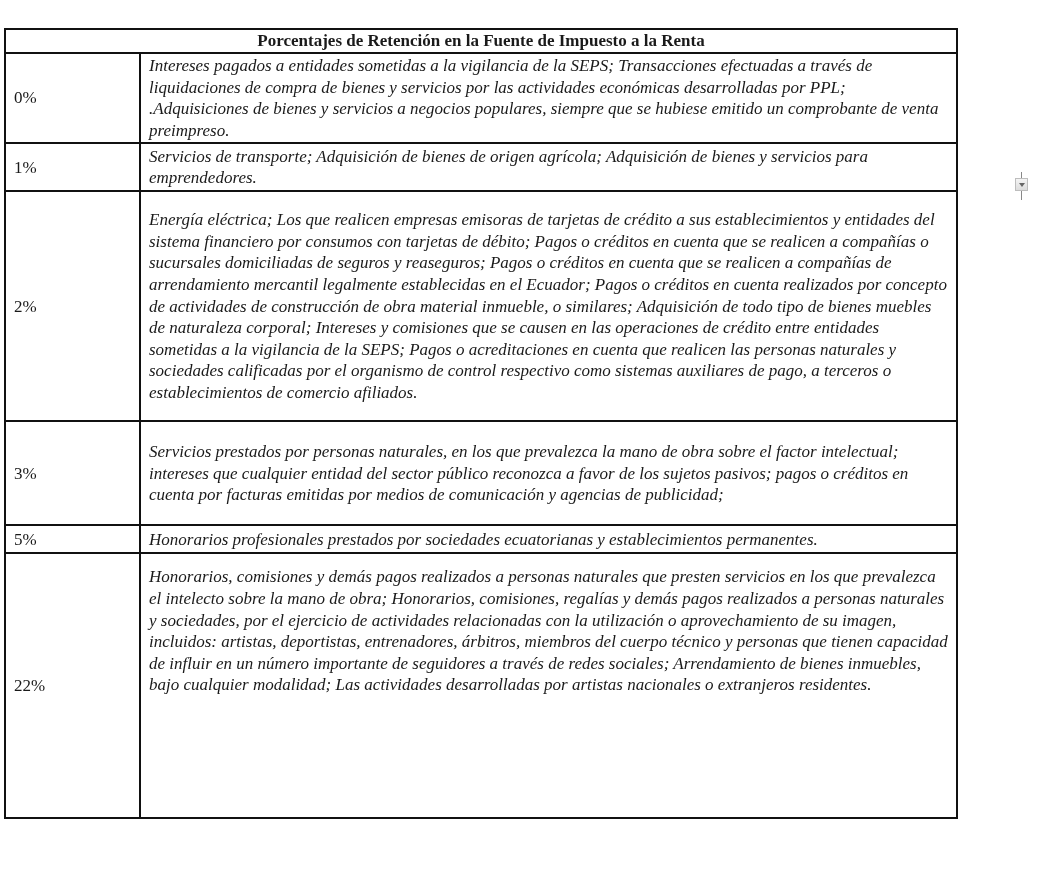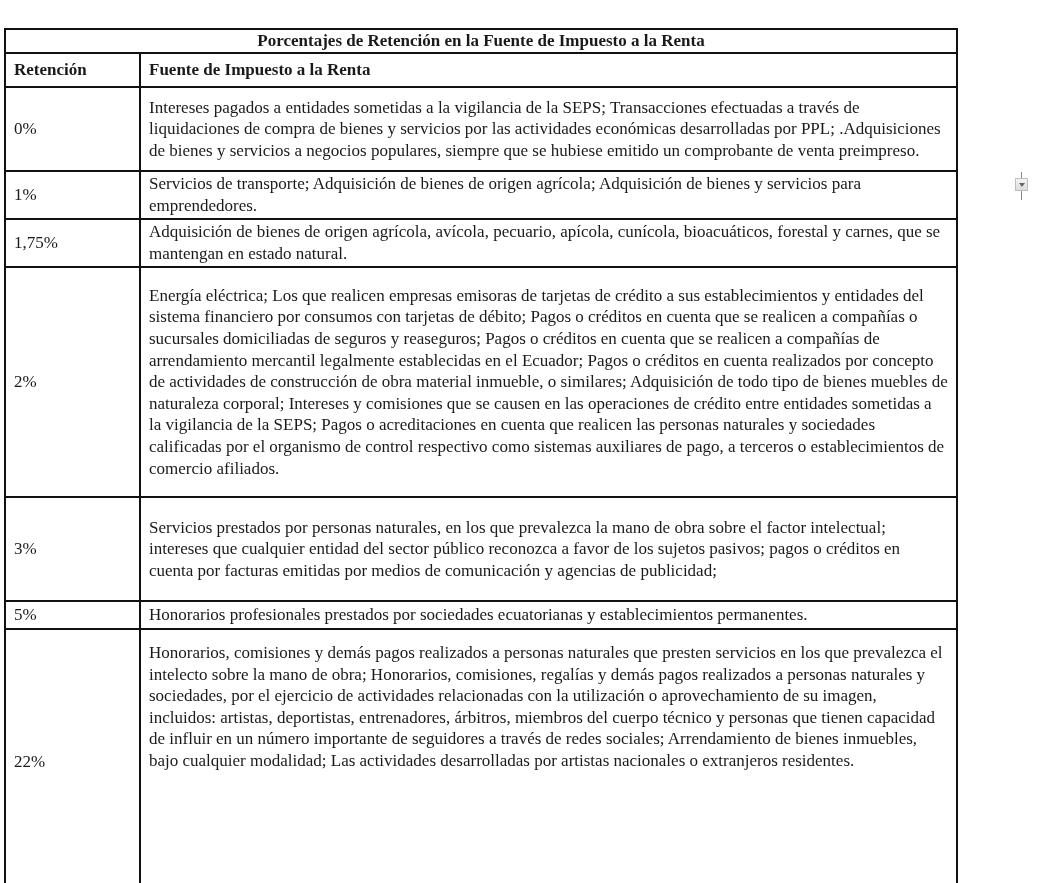--- a/index.html
+++ b/index.html
@@ -6,21 +6,21 @@
   body { width: 1047px; height: 883px; position: relative; overflow: hidden;
          font-family: "Liberation Serif", "DejaVu Serif", serif; color: #1a1a1a; }
   .tbl { position: absolute; left: 4px; top: 8px; width: 954px;
          border-collapse: collapse; table-layout: fixed; margin-top: 20px; }
   .tbl td, .tbl th { border: 2px solid #111; vertical-align: middle;
          padding: 0 8px; font-size: 17px; line-height: 21.6px; text-align: left; }
   .tbl th { font-weight: bold; }
   .title-cell { text-align: center !important; height: 22px; font-size: 17px; }
   .col-ret { width: 135px; }
   .hdr td { font-weight: bold; height: 32px; }
-  .desc { padding-top: 1px !important; padding-bottom: 1px !important; }
+  .desc { padding-top: 1px !important; padding-bottom: 1px !important; font-style: italic; }
   .r0 { height: 82px; } .r1 { height: 46px; } .r2 { height: 46px; }
   .r3 { height: 228px; } .r4 { height: 102px; } .r5 { height: 26px; }
   .r6 { height: 263px; vertical-align: top !important; }
   .dd { position: absolute; left: 1015px; top: 178px; width: 13px; height: 13px;
         background: linear-gradient(#f4f4f4, #dcdcdc); border: 1px solid #bdbdbd; box-sizing: border-box; }
   .dd::after { content: ""; position: absolute; left: 3px; top: 4px; border-left: 3px solid transparent;
         border-right: 3px solid transparent; border-top: 4px solid #666; }
   .dd-line { position: absolute; left: 1021px; top: 172px; width: 1px; height: 28px; background: #888; }
 </style>
 </head>
@@ -28,35 +28,27 @@
 
 <table class="tbl">
   <colgroup>
     <col class="col-ret">
     <col>
   </colgroup>
   <tbody>
       <tr>
     <th colspan="2" class="title-cell">Porcentajes de Retención en la Fuente de Impuesto a la Renta</th>
   </tr>
-  <tr class="hdr">
-    <td>Retención</td>
-    <td>Fuente de Impuesto a la Renta</td>
-  </tr>
   <tr class="r0">
     <td class="r0">0%</td>
     <td class="desc">Intereses pagados a entidades sometidas a la vigilancia de la SEPS; Transacciones efectuadas a través de liquidaciones de compra de bienes y servicios por las actividades económicas desarrolladas por PPL; .Adquisiciones de bienes y servicios a negocios populares, siempre que se hubiese emitido un comprobante de venta preimpreso.</td>
   </tr>
   <tr class="r1">
     <td class="r1">1%</td>
     <td class="desc">Servicios de transporte; Adquisición de bienes de origen agrícola; Adquisición de bienes y servicios para emprendedores.</td>
-  </tr>
-  <tr class="r2">
-    <td class="r2">1,75%</td>
-    <td class="desc">Adquisición de bienes de origen agrícola, avícola, pecuario, apícola, cunícola, bioacuáticos, forestal y carnes, que se mantengan en estado natural.</td>
   </tr>
   <tr class="r3">
     <td class="r3">2%</td>
     <td class="desc">Energía eléctrica; Los que realicen empresas emisoras de tarjetas de crédito a sus establecimientos y entidades del sistema financiero por consumos con tarjetas de débito; Pagos o créditos en cuenta que se realicen a compañías o sucursales domiciliadas de seguros y reaseguros; Pagos o créditos en cuenta que se realicen a compañías de arrendamiento mercantil legalmente establecidas en el Ecuador; Pagos o créditos en cuenta realizados por concepto de actividades de construcción de obra material inmueble, o similares; Adquisición de todo tipo de bienes muebles de naturaleza corporal; Intereses y comisiones que se causen en las operaciones de crédito entre entidades sometidas a la vigilancia de la SEPS; Pagos o acreditaciones en cuenta que realicen las personas naturales y sociedades calificadas por el organismo de control respectivo como sistemas auxiliares de pago, a terceros o establecimientos de comercio afiliados.</td>
   </tr>
   <tr class="r4">
     <td class="r4">3%</td>
     <td class="desc">Servicios prestados por personas naturales, en los que prevalezca la mano de obra sobre el factor intelectual; intereses que cualquier entidad del sector público reconozca a favor de los sujetos pasivos; pagos o créditos en cuenta por facturas emitidas por medios de comunicación y agencias de publicidad;</td>
   </tr>
   <tr class="r5">

